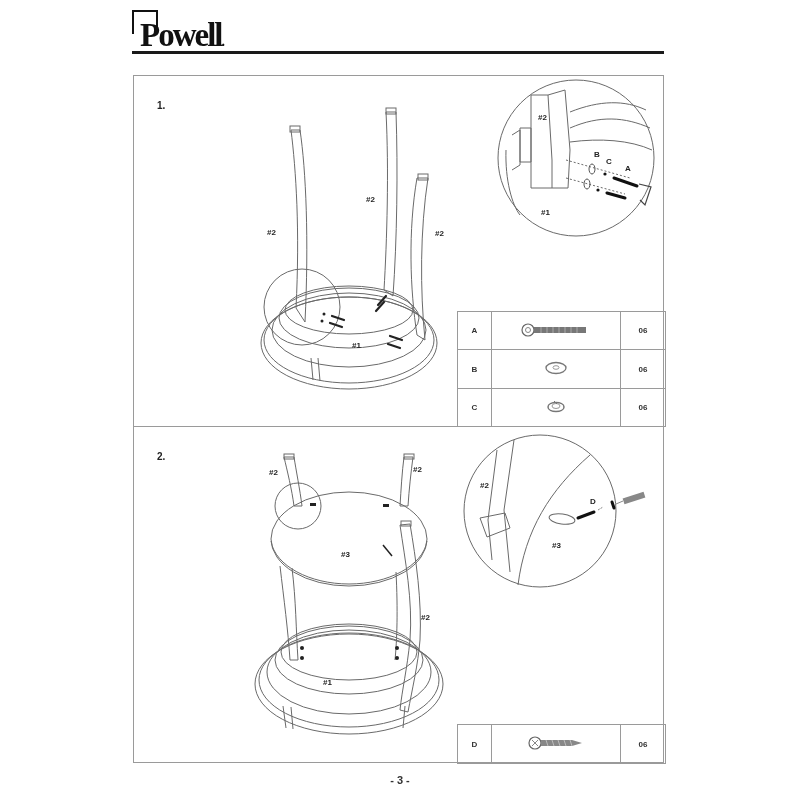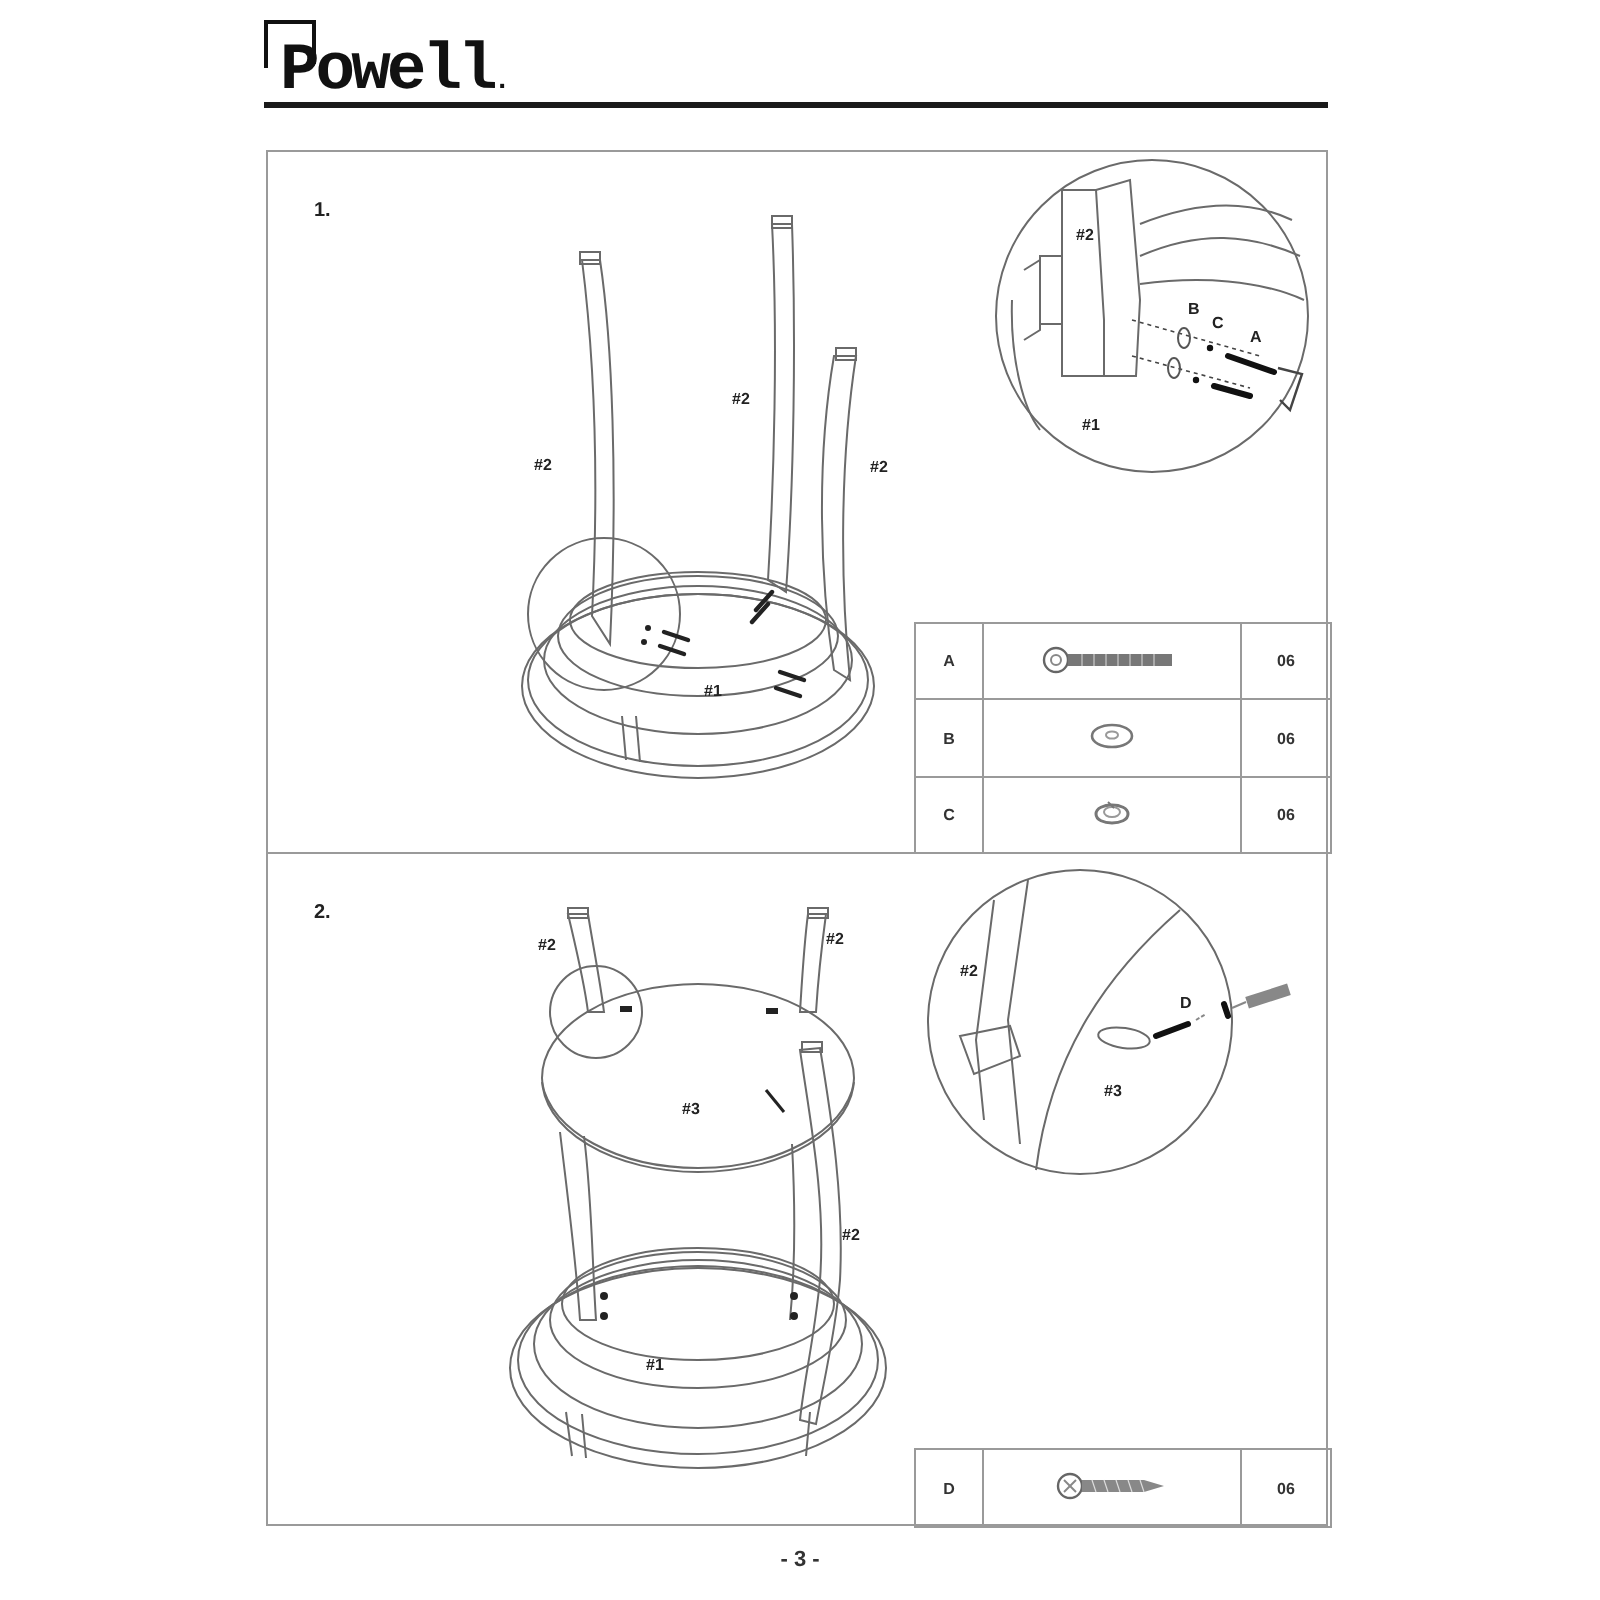--- a/index.html
+++ b/index.html
@@ -1,20 +1,20 @@
 <!DOCTYPE html>
 <html><head>
 <meta charset="utf-8">
 <style>
   html, body { margin: 0; padding: 0; background: #ffffff; }
   body { width: 800px; height: 800px; position: relative; overflow: hidden; font-family: "Liberation Sans", sans-serif; color: #1a1a1a; }
   .logo { position: absolute; left: 130px; top: 8px; height: 44px; width: 140px; }
   .logo-box { position: absolute; left: 2px; top: 2px; width: 24px; height: 22px; border: 2px solid #111; border-right: none; border-bottom: none; }
   .logo-box::after { content: ""; position: absolute; left: 0; top: 0; width: 22px; height: 20px; border-right: 2px solid #111; }
-  .logo-text { position: absolute; left: 10px; top: 11px; font-family: Liberation Mono, monospace; font-weight: 700; font-size: 33px; letter-spacing: -2px; color: #111; line-height: 1; }
+  .logo-text { position: absolute; left: 10px; top: 11px; font-family: Liberation Serif, serif; font-weight: 700; font-size: 33px; letter-spacing: -2px; color: #111; line-height: 1; }
   .logo-dot { font-size: 14px; letter-spacing: 0; }
   .header-rule { position: absolute; left: 132px; top: 51px; width: 532px; height: 3px; background: #1a1a1a; }
   .frame { position: absolute; left: 133px; top: 75px; width: 531px; height: 688px; border: 1.5px solid #9a9a9a; box-sizing: border-box; }
   .divider { position: absolute; left: 133px; top: 426px; width: 531px; height: 0; border-top: 1.5px solid #9a9a9a; }
   .step-num { position: absolute; font-weight: 700; font-size: 10px; color: #222; }
   .parts { position: absolute; border-collapse: collapse; }
   .parts td { border: 1px solid #9a9a9a; text-align: center; font-size: 8px; font-weight: 700; color: #333; padding: 0; }
   .parts td.letter { width: 33px; }
   .parts td.qty { width: 44px; }
   .parts td.img { width: 128px; }

